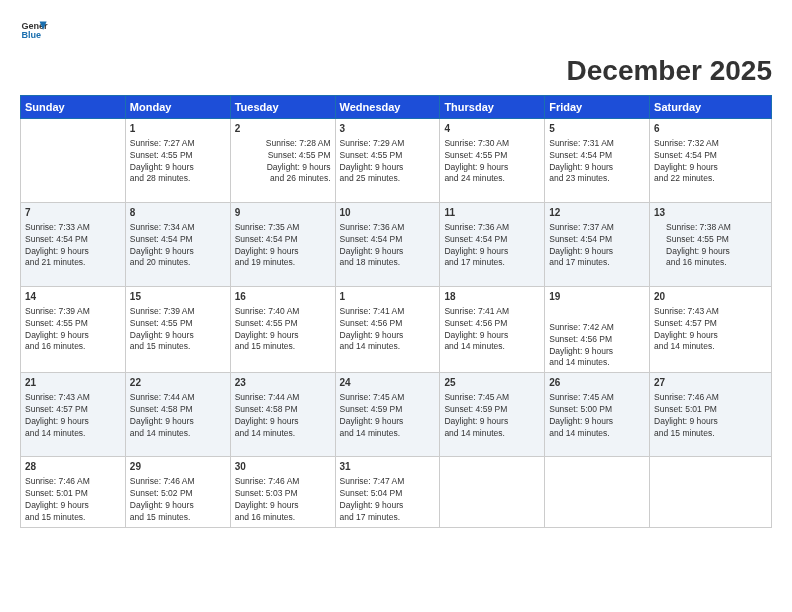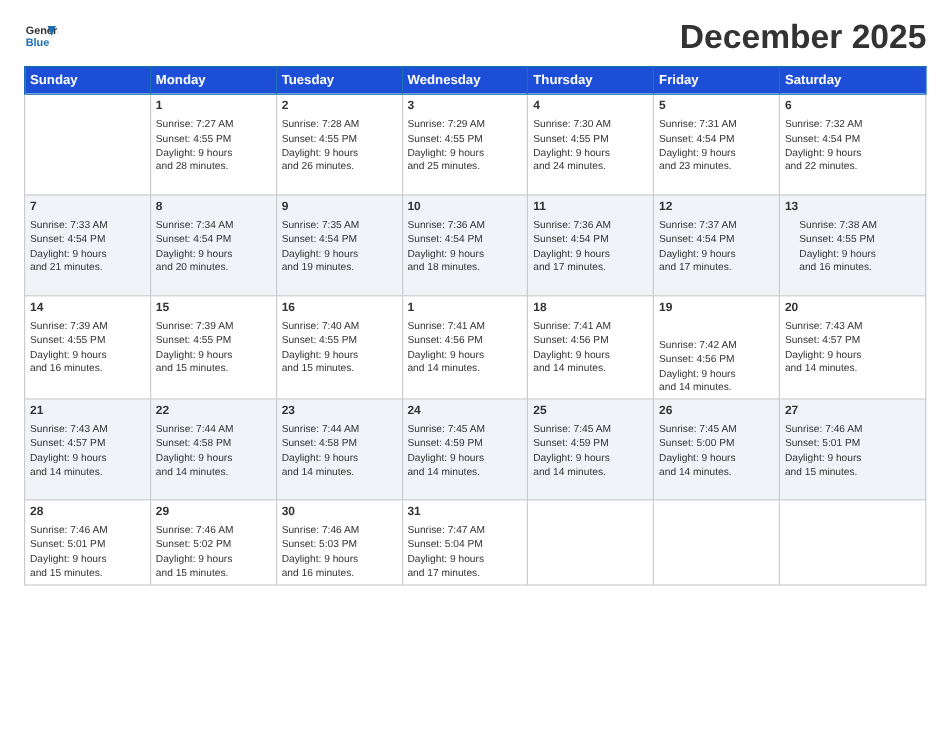--- a/index.html
+++ b/index.html
@@ -26,20 +26,21 @@
       display: flex;
       align-items: center;
       gap: 4px;
     }
     .logo-icon {
       width: 28px;
       height: 28px;
     }
     .title-block {
       text-align: right;
+      margin-top: 40px;
     }
     .month-title {
       font-size: 28px;
       font-weight: bold;
       color: #333;
       line-height: 1.1;
     }
     .subtitle {
       font-size: 13px;
       color: #333;
@@ -128,21 +129,21 @@
           <td></td>
           <td>
             <span class="day-num">1</span>
             <div class="cell-info" style="white-space: pre-line;">Sunrise: 7:27 AM
 Sunset: 4:55 PM
 Daylight: 9 hours
 and 28 minutes.</div>
           </td>
           <td>
             <span class="day-num">2</span>
-            <div class="cell-info" style="white-space: pre-line;">Sunrise: 7:28 AM
+            <div class="cell-info" style="white-space: pre-line; text-align: right;">Sunrise: 7:28 AM
 Sunset: 4:55 PM
 Daylight: 9 hours
 and 26 minutes.</div>
           </td>
           <td>
             <span class="day-num">3</span>
             <div class="cell-info" style="white-space: pre-line;">Sunrise: 7:29 AM
 Sunset: 4:55 PM
 Daylight: 9 hours
 and 25 minutes.</div>

